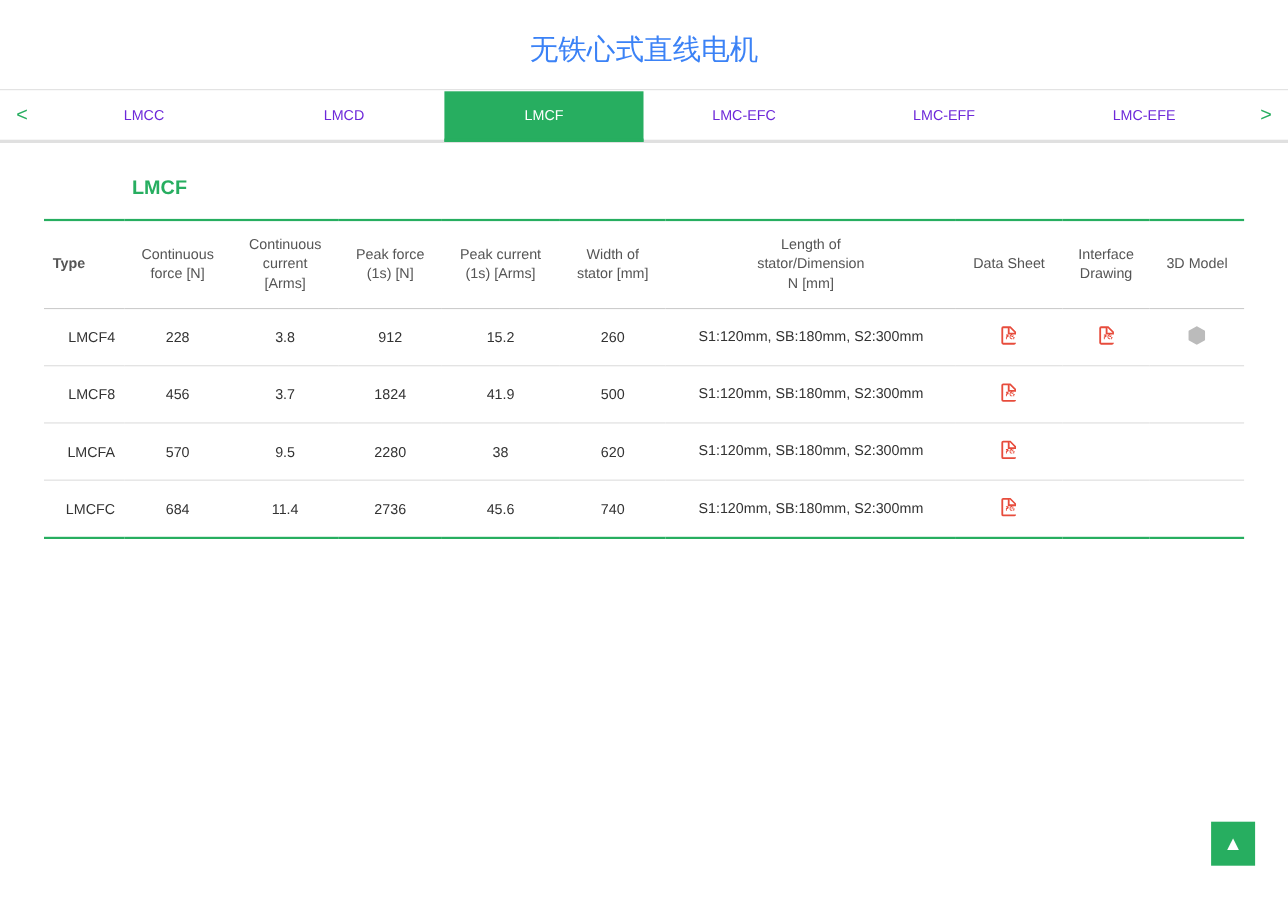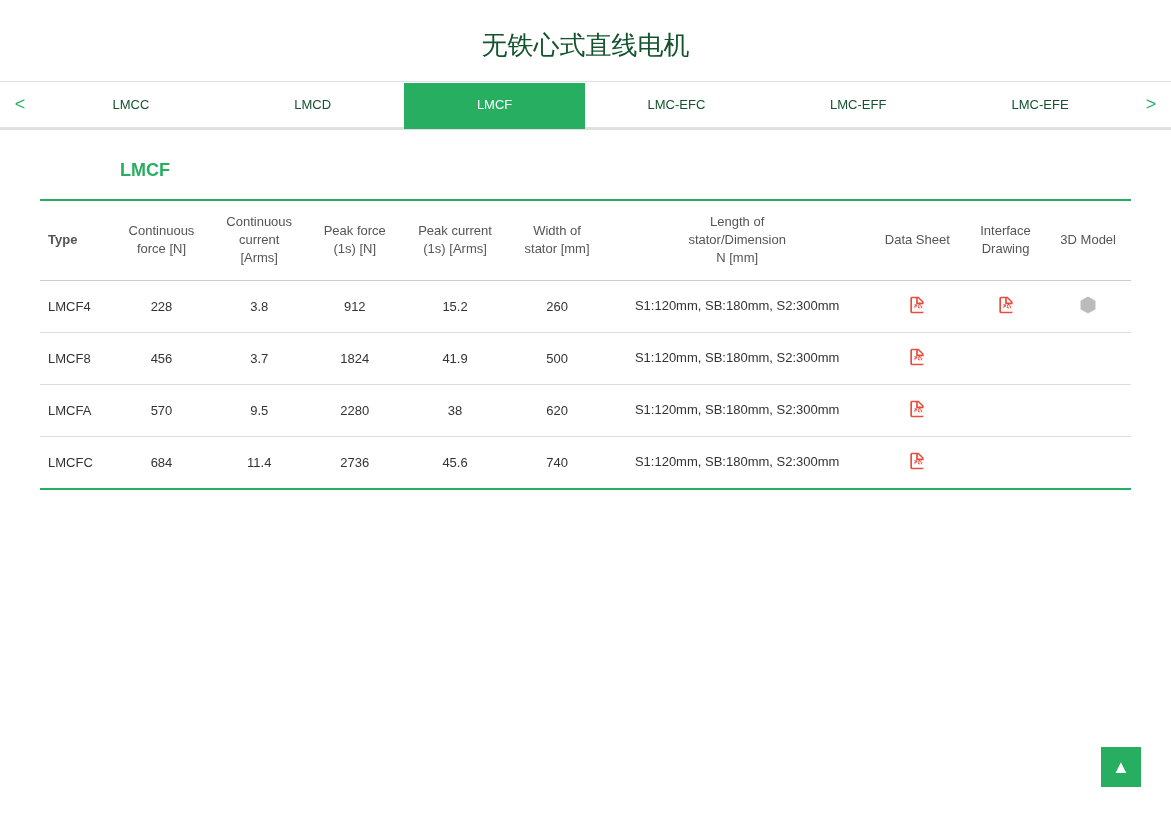--- a/index.html
+++ b/index.html
@@ -7,21 +7,21 @@
       font-family: Arial, sans-serif;
       background: #fff;
       color: #333;
       font-size: 13px;
     }
     .page-title {
       text-align: center;
       font-size: 26px;
       font-weight: normal;
       padding: 28px 0 18px 0;
-      color: #14532d;
+      color: #3b82f6;
     }
     .tab-bar {
       display: flex;
       align-items: center;
       border-top: 1px solid #e0e0e0;
       border-bottom: 3px solid #e0e0e0;
       background: #fff;
       position: relative;
     }
     .tab-arrow {
@@ -39,21 +39,21 @@
     .tabs-container {
       display: flex;
       flex: 1;
     }
     .tab-item {
       flex: 1;
       text-align: center;
       padding: 14px 10px;
       cursor: pointer;
       font-size: 13px;
-      color: #14532d;
+      color: #6d28d9;
       border-bottom: 3px solid transparent;
       margin-bottom: -3px;
       white-space: nowrap;
     }
     .tab-item.active {
       background: #27ae60;
       color: #fff;
       border-bottom: 3px solid #27ae60;
     }
     .content-area {
@@ -87,21 +87,21 @@
       text-align: left;
       font-weight: bold;
     }
     .data-table td {
       padding: 14px 8px;
       text-align: center;
       vertical-align: middle;
       border-bottom: 1px solid #ddd;
     }
     .data-table td:first-child {
-      text-align: left;
+      text-align: right;
     }
     .data-table tbody tr:last-child td {
       border-bottom: 2px solid #27ae60;
     }
     .scroll-top-btn {
       position: fixed;
       bottom: 30px;
       right: 30px;
       background: #27ae60;
       color: #fff;

